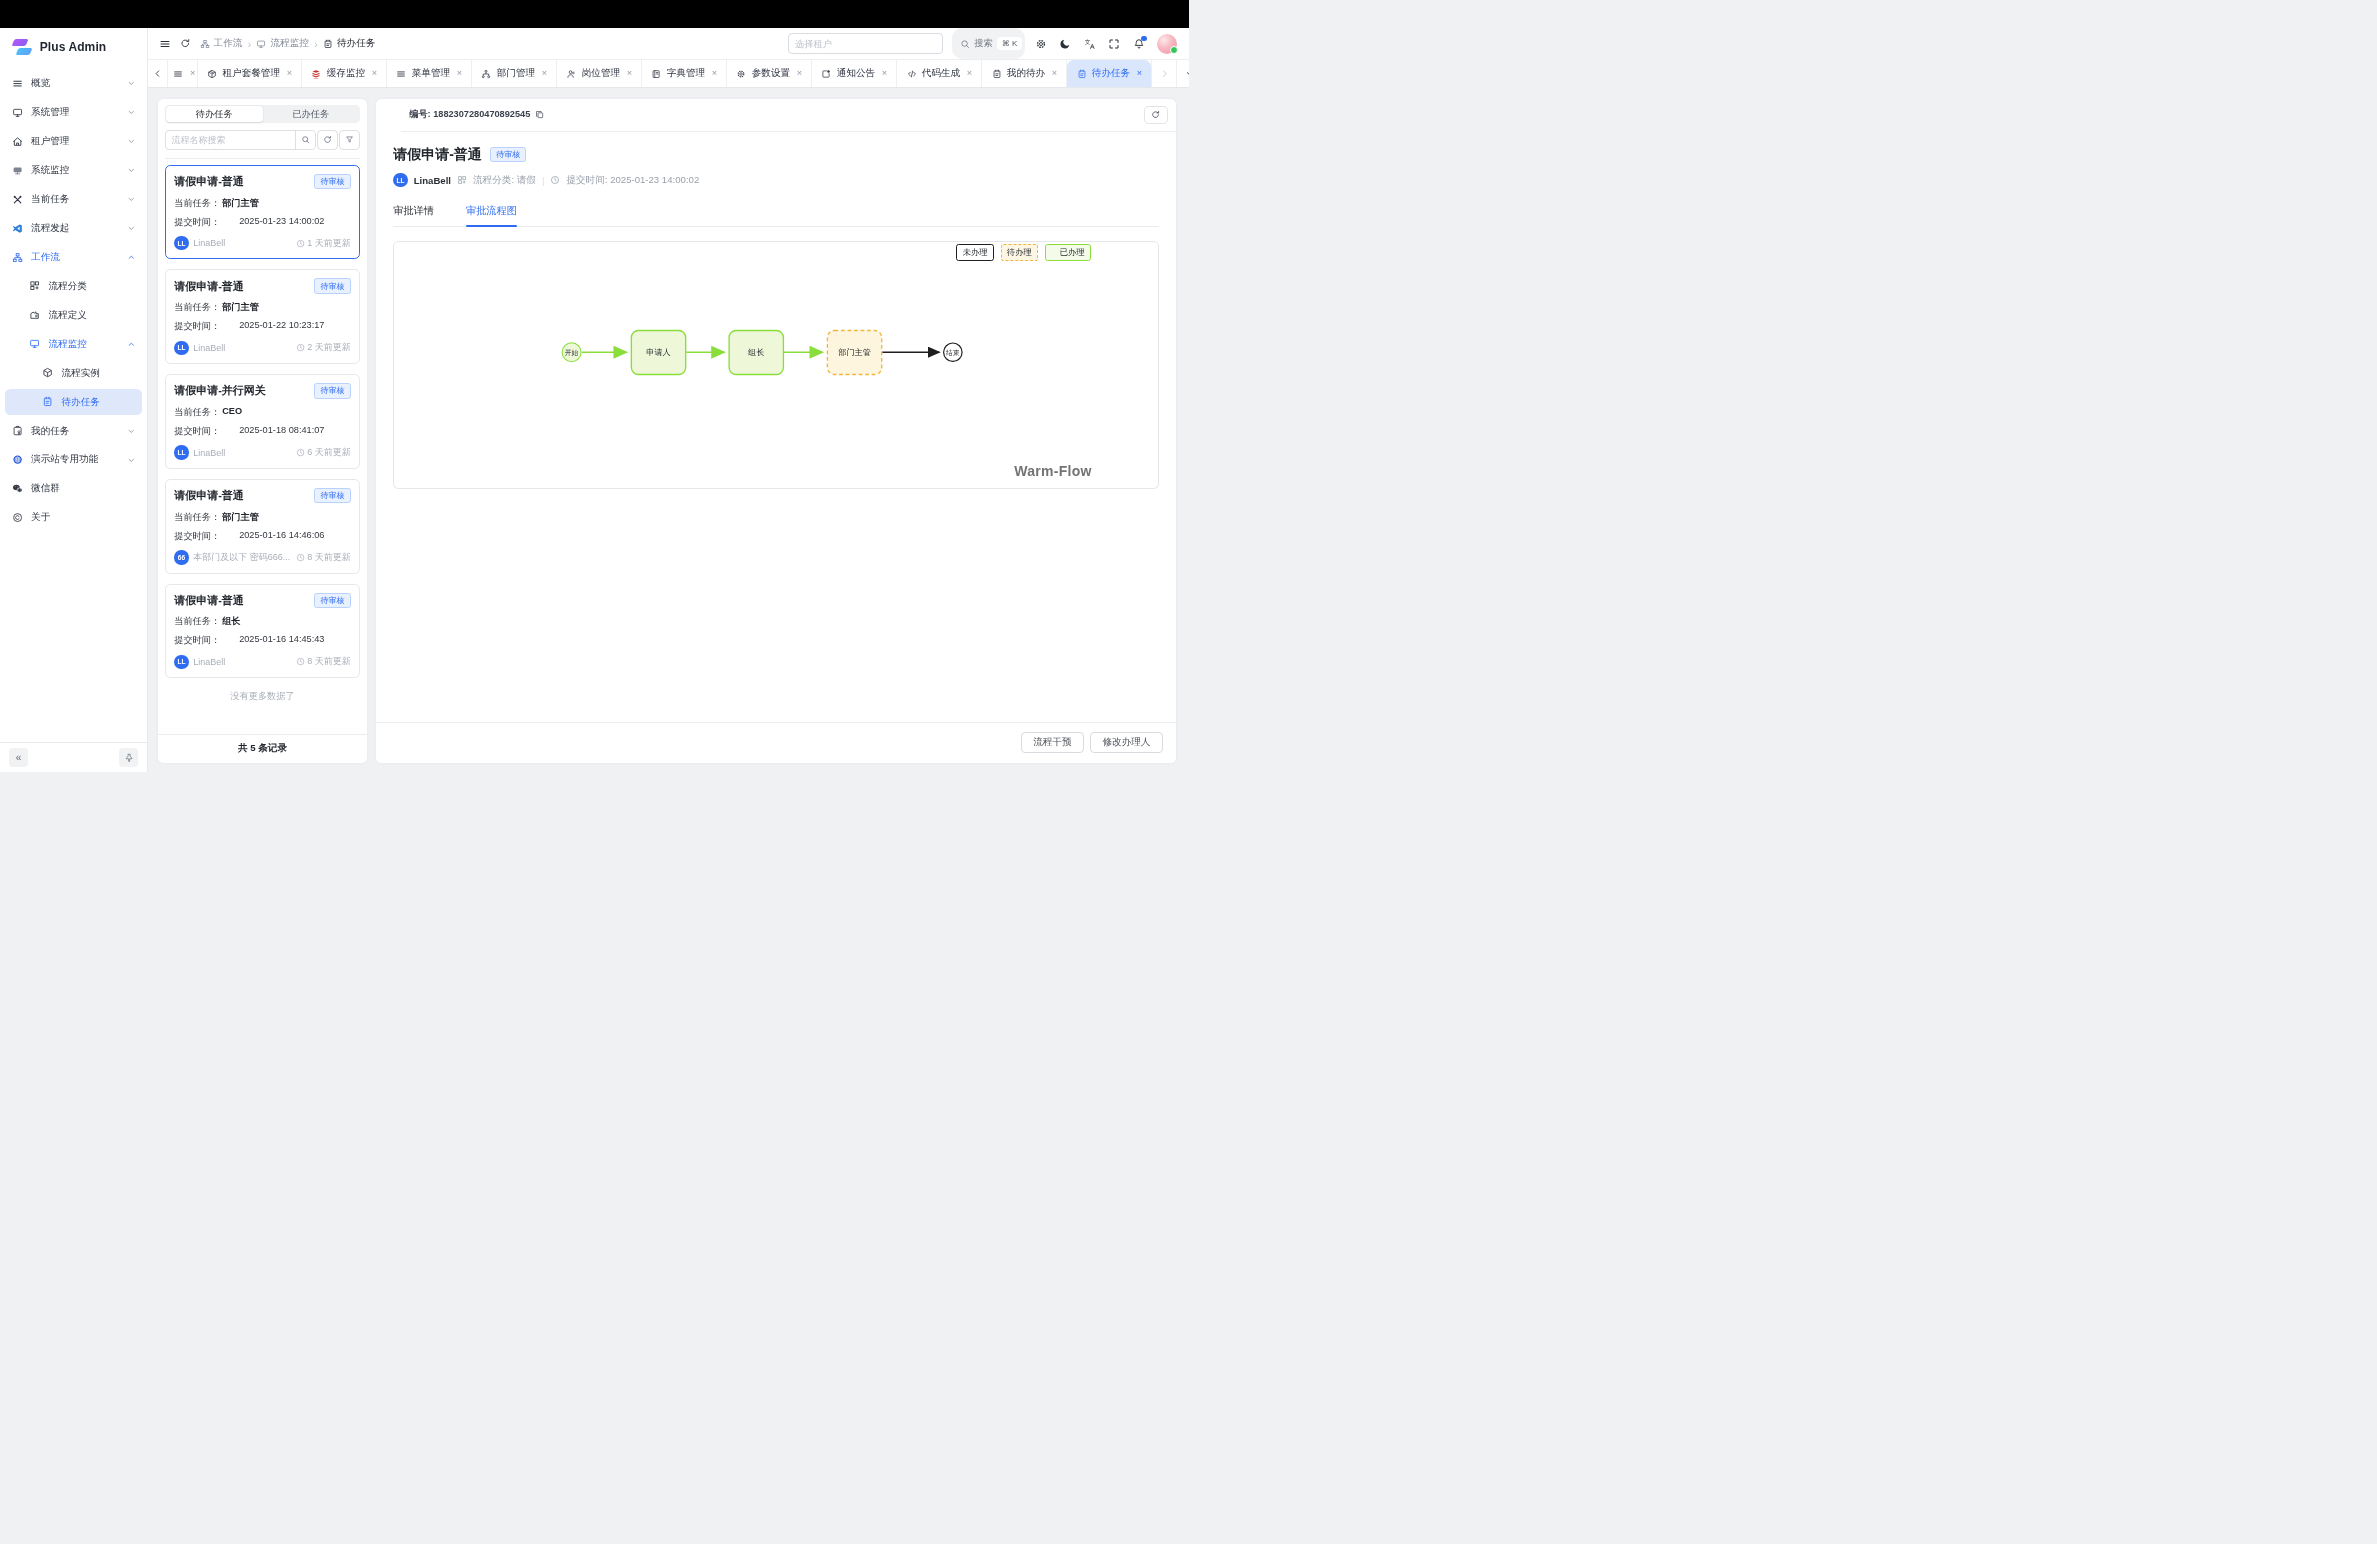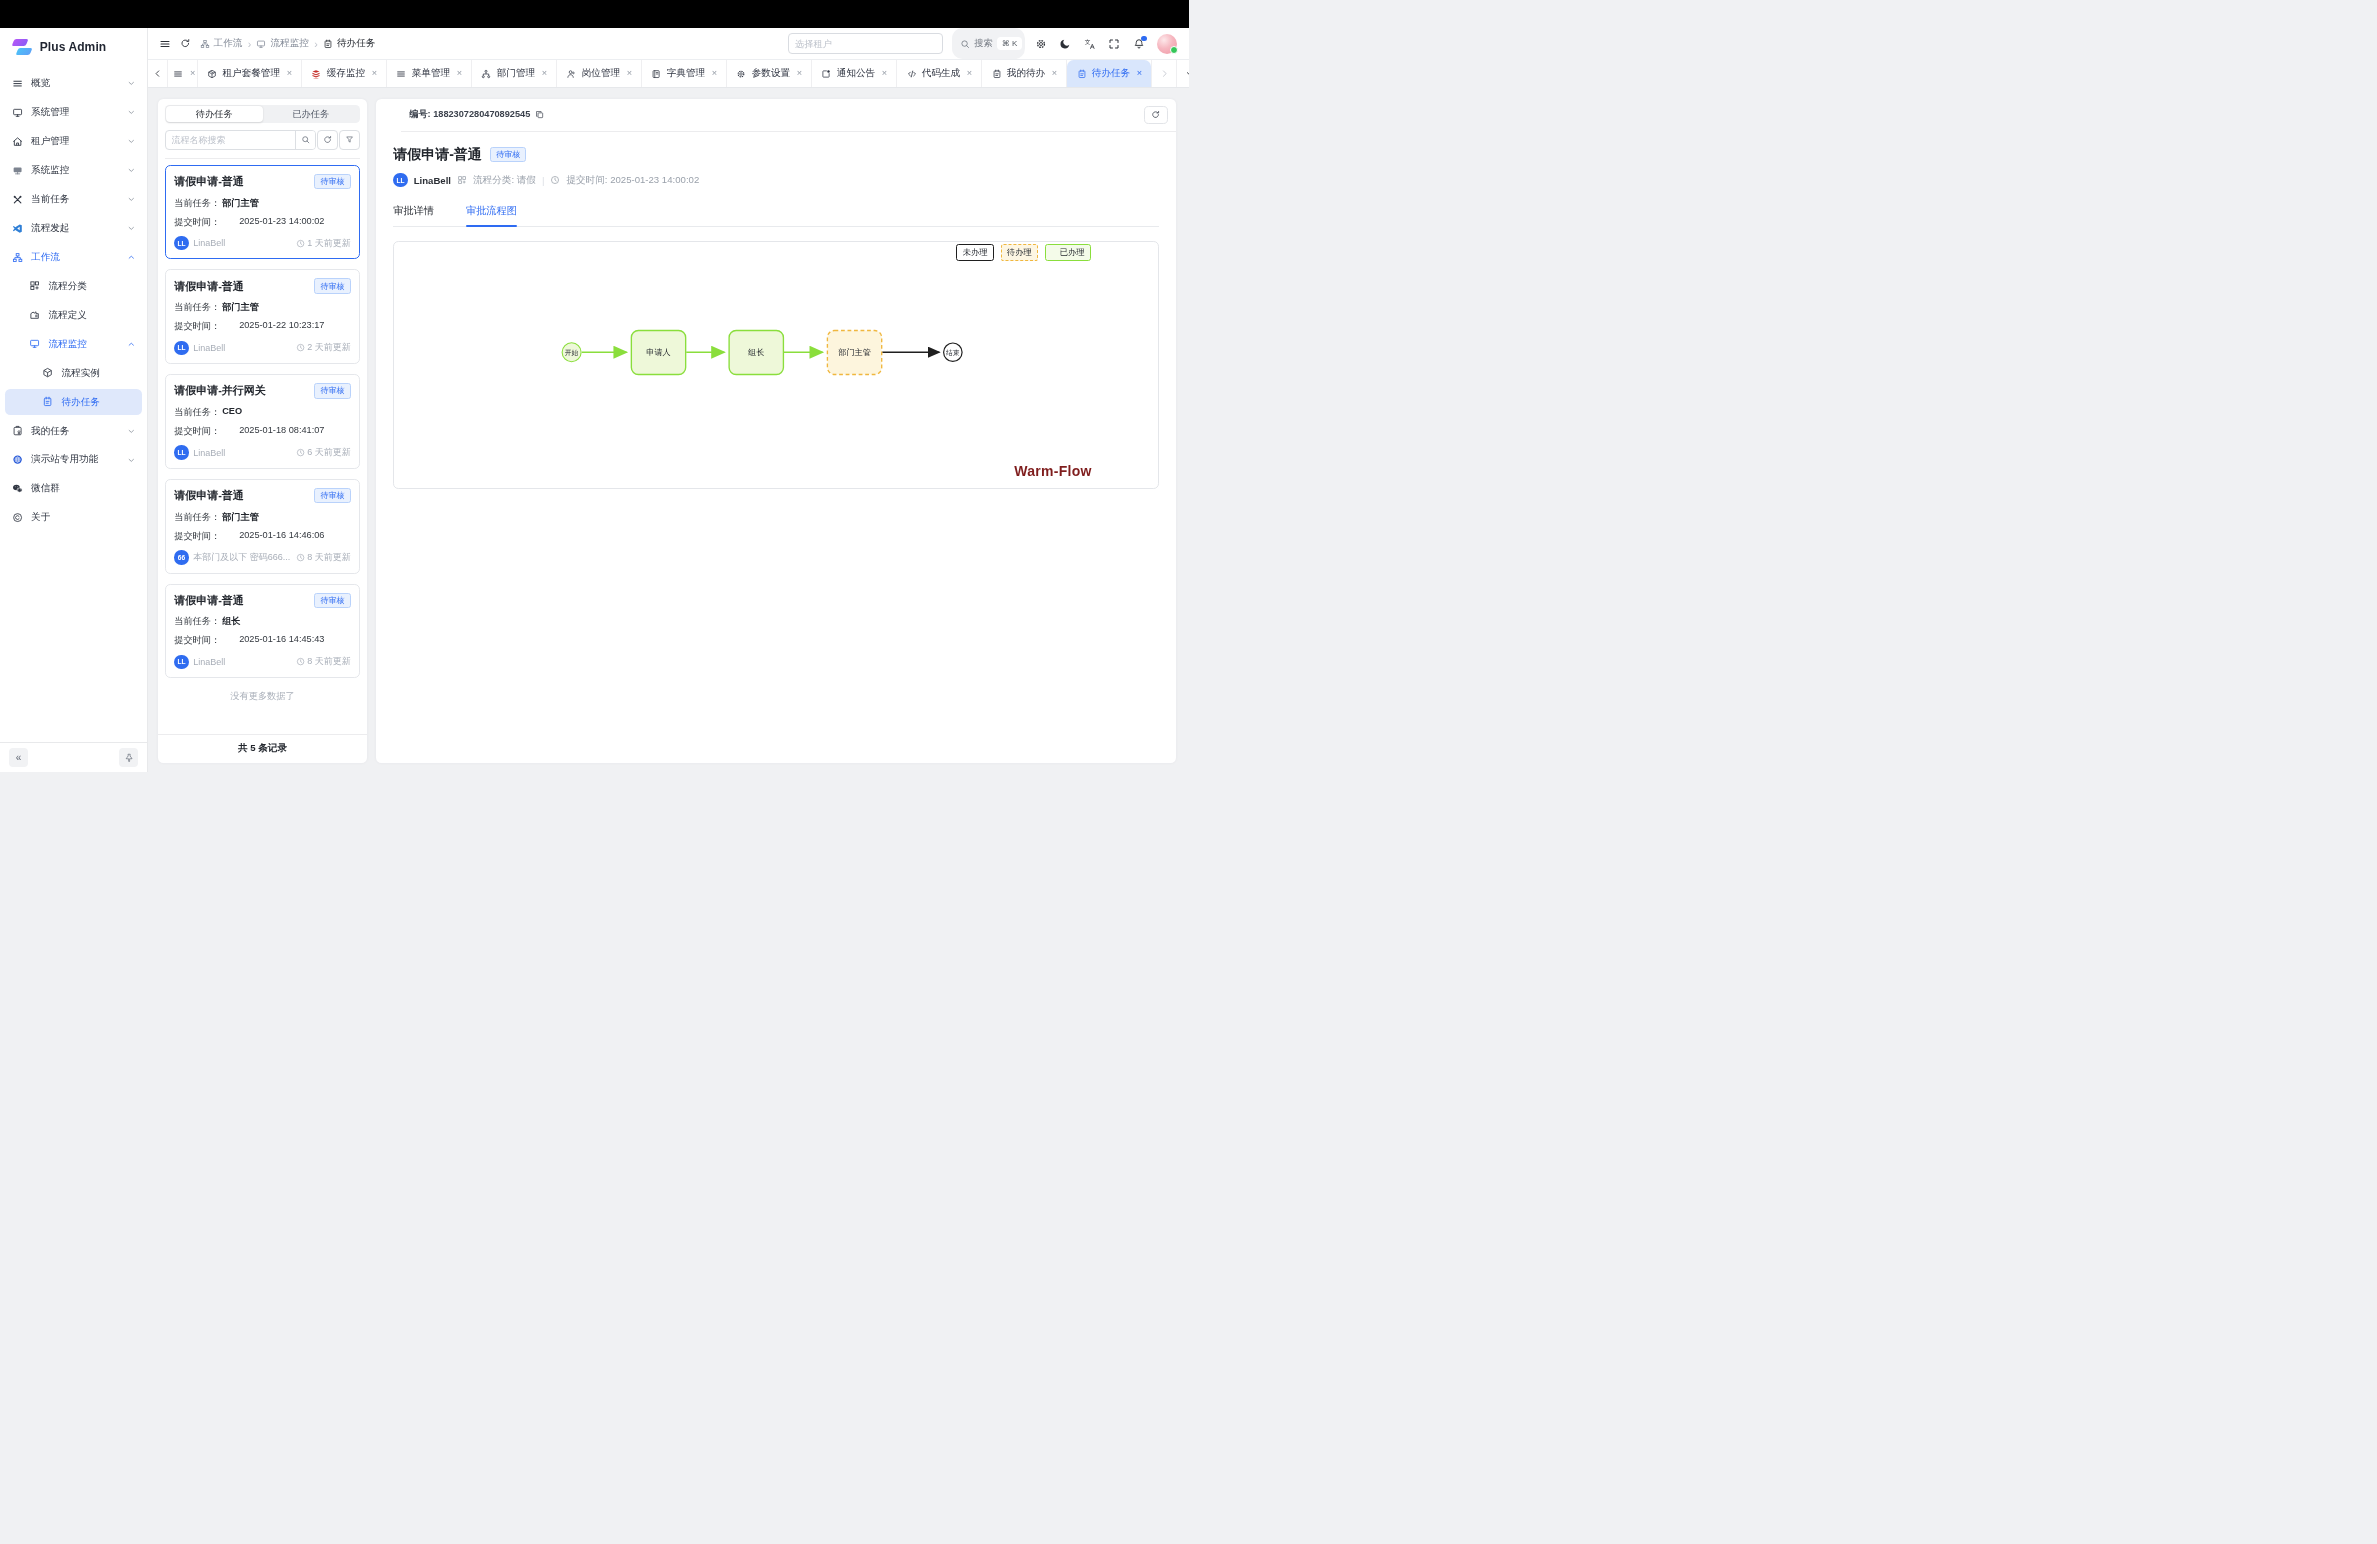--- a/index.html
+++ b/index.html
@@ -130,21 +130,21 @@
   .dp-tab { font-size:10.2px; color:#2b2f36; padding-bottom:8.6px; position:relative; cursor:pointer; }
   .dp-tab.on { color:#2e6bf2; }
   .dp-tab.on::after { content:""; position:absolute; left:0; right:0; bottom:-0.7px; height:2px; background:#2e6bf2; border-radius:1.3px; }
   .canvas { margin-top:14px; height:248px; flex:none; border:0.7px solid #e4e6ea; border-radius:5.3px; position:relative; background:#fff; overflow:hidden; }
   .legend { position:absolute; top:2px; right:67px; display:flex; gap:6.6px; }
   .lg { font-size:8.3px; padding:2px 5.3px; border-radius:2.6px; color:#23272e; }
   .lg.not { border:1px solid #1f1f1f; background:#fff; }
   .lg.pend { border:1px dashed #f0b73f; background:#fdf6e3; }
   .lg.done { border:1px solid #8ade3c; background:#f4fbe9;padding-left:14px; }
   .flow-svg { position:absolute; inset:0; width:100%; height:100%; }
-  .watermark { position:absolute; right:66px; bottom:9.2px; font-size:14px; font-weight:bold; color:#7f1d1d; letter-spacing:0.3px; }
+  .watermark { position:absolute; right:66px; bottom:9.2px; font-size:14px; font-weight:bold; color:#737373; letter-spacing:0.3px; }
   .dp-footer { flex:none; border-top:0.7px solid #ececee; height:41px; display:flex; align-items:center; justify-content:flex-end; gap:6.6px; padding:0 13.2px; }
   .ft-btn { height:21px; padding:0 11.2px; border:0.7px solid #d8dbe0; background:#fff; border-radius:4px; font-size:9.6px; color:#4a4f57; cursor:pointer; font-family:inherit; }
 </style>
 </head>
 <body>
 
 <svg width="0" height="0" style="position:absolute">
   <defs>
     <symbol id="s-menu" viewBox="0 0 24 24">
         <path d="M4 7h16M4 12h16M4 17h16" stroke="currentColor" stroke-width="2.1" fill="none" stroke-linecap="round"></path>
@@ -883,18 +883,22 @@
                 <circle cx="905" cy="203" r="17" fill="#ffffff" stroke="#1f1f1f" stroke-width="2.2"></circle>
                 <text x="905" y="207.5" text-anchor="middle" font-size="12.5" fill="#23272e">结束</text>
               </svg>
 
               <span class="watermark">Warm-Flow</span>
             </div>
 
             <div style="flex:1"></div>
           </div>
 
+          <div class="dp-footer">
+            <button class="ft-btn"><span>流程干预</span></button>
+            <button class="ft-btn"><span>修改办理人</span></button>
+          </div>
         </section>
       </div>
     </div>
   </div>
 </div>
 
 
 </body></html>

